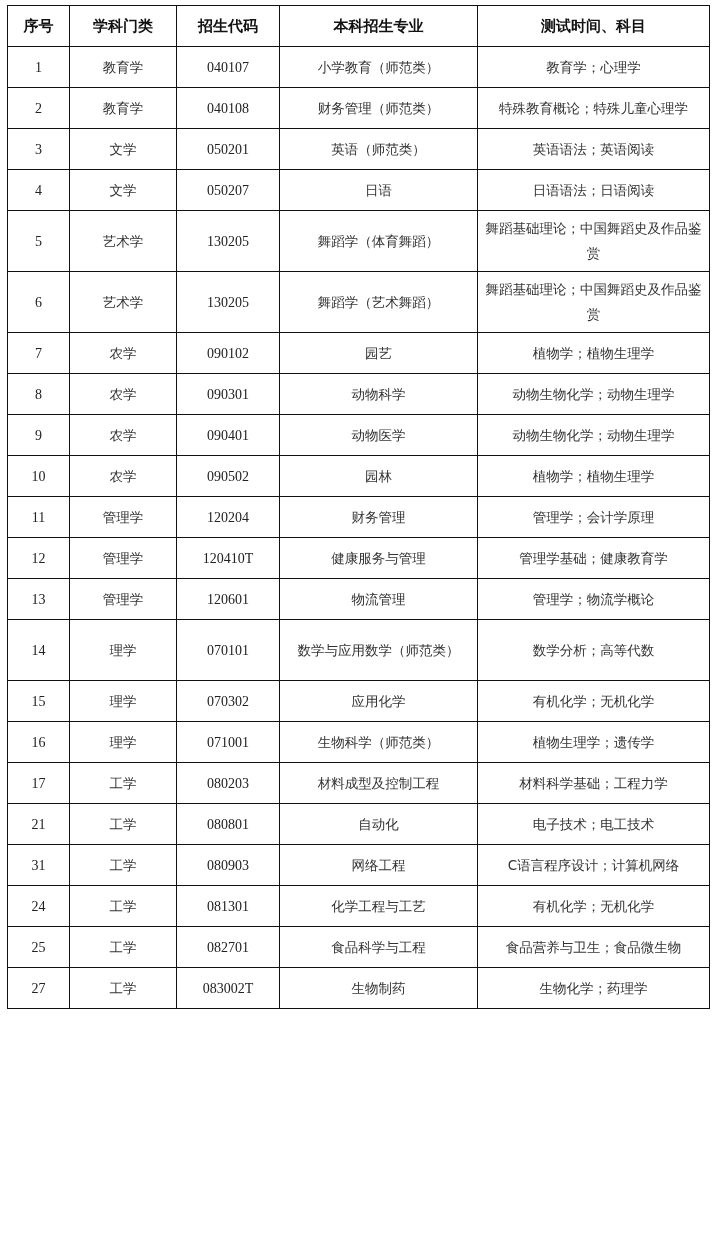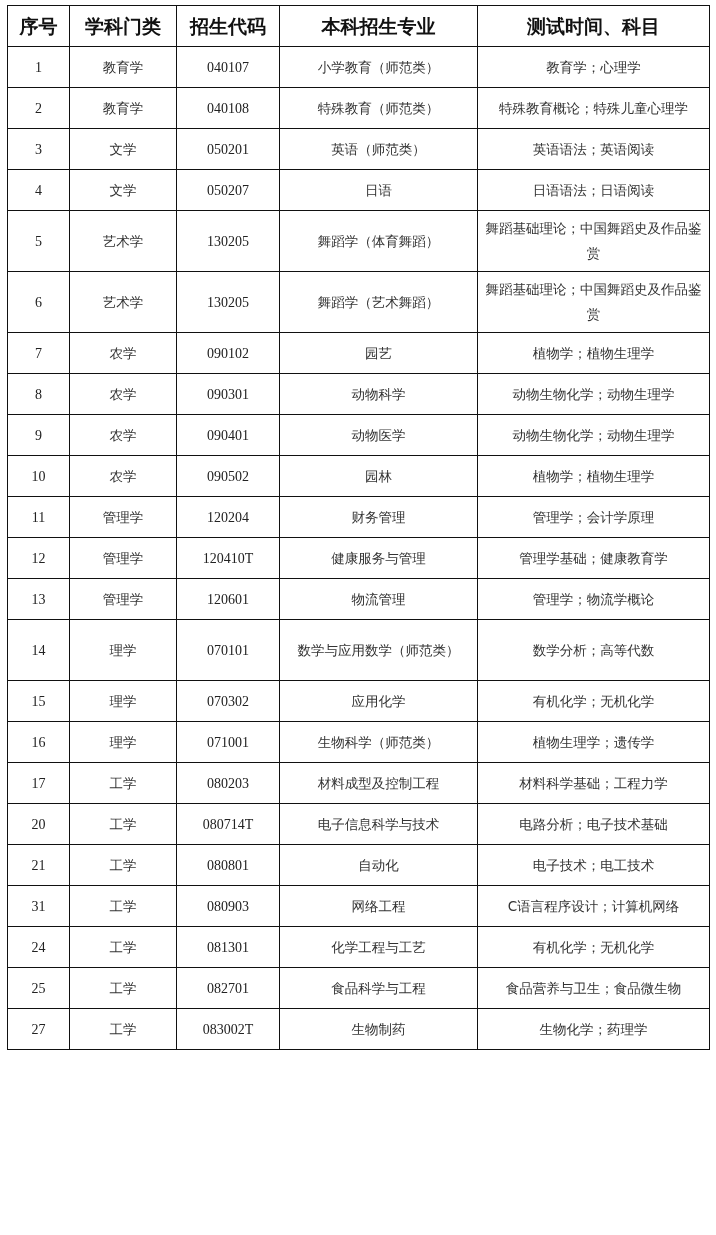--- a/index.html
+++ b/index.html
@@ -1,21 +1,21 @@
 <!DOCTYPE html>
 <html><head>
 <meta charset="utf-8">
 <style>
   html, body { margin:0; padding:0; background:#ffffff; }
   body { width:716px; height:1235px; position:relative; overflow:hidden;
          font-family:"DejaVu Serif", "Liberation Serif", serif; color:#222; }
   table { position:absolute; left:7px; top:5px; border-collapse:collapse; table-layout:fixed; width:702px; }
   td, th { border:1px solid #111; text-align:center; vertical-align:middle; padding:0 4px;
            font-size:13.5px; line-height:25px; }
-  th { font-weight:bold; font-size:19px; height:40px; color:#111; font-family:"DejaVu Sans","Liberation Sans",sans-serif; }
+  th { font-weight:bold; font-size:15px; height:40px; color:#111; font-family:"DejaVu Sans","Liberation Sans",sans-serif; }
   td { height:40px; font-family:"DejaVu Sans","Liberation Sans",sans-serif; color:#333; }
   td.num { font-family:"Liberation Serif","DejaVu Serif",serif; font-size:14px; color:#222; }
   tr.tall td { height:60px; }
   col.c0{width:62px;} col.c1{width:107px;} col.c2{width:103px;} col.c3{width:198px;} col.c4{width:232px;}
 </style>
 </head>
 <body>
 
 <table>
   <colgroup>
@@ -39,21 +39,21 @@
         <td class="num">1</td>
         <td>教育学</td>
         <td class="num">040107</td>
         <td>小学教育（师范类）</td>
         <td>教育学；心理学</td>
       </tr>
       <tr>
         <td class="num">2</td>
         <td>教育学</td>
         <td class="num">040108</td>
-        <td>特殊教育（师范类）</td>
+        <td>财务管理（师范类）</td>
         <td>特殊教育概论；特殊儿童心理学</td>
       </tr>
       <tr>
         <td class="num">3</td>
         <td>文学</td>
         <td class="num">050201</td>
         <td>英语（师范类）</td>
         <td>英语语法；英语阅读</td>
       </tr>
       <tr>
@@ -148,27 +148,20 @@
         <td>植物生理学；遗传学</td>
       </tr>
       <tr>
         <td class="num">17</td>
         <td>工学</td>
         <td class="num">080203</td>
         <td>材料成型及控制工程</td>
         <td>材料科学基础；工程力学</td>
       </tr>
       <tr>
-        <td class="num">20</td>
-        <td>工学</td>
-        <td class="num">080714T</td>
-        <td>电子信息科学与技术</td>
-        <td>电路分析；电子技术基础</td>
-      </tr>
-      <tr>
         <td class="num">21</td>
         <td>工学</td>
         <td class="num">080801</td>
         <td>自动化</td>
         <td>电子技术；电工技术</td>
       </tr>
       <tr>
         <td class="num">31</td>
         <td>工学</td>
         <td class="num">080903</td>

